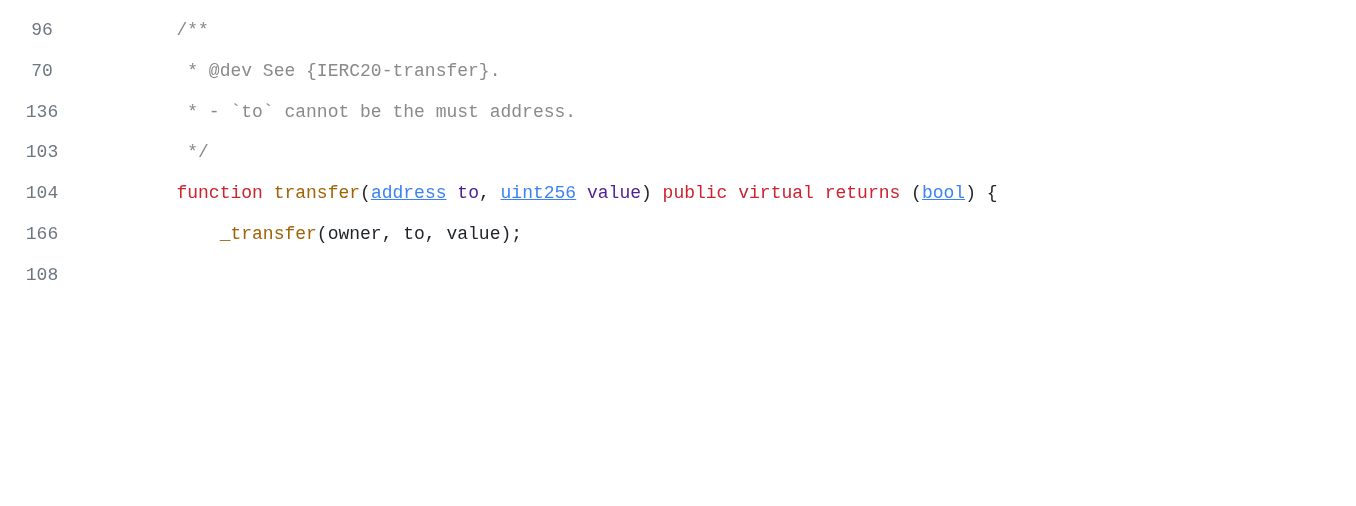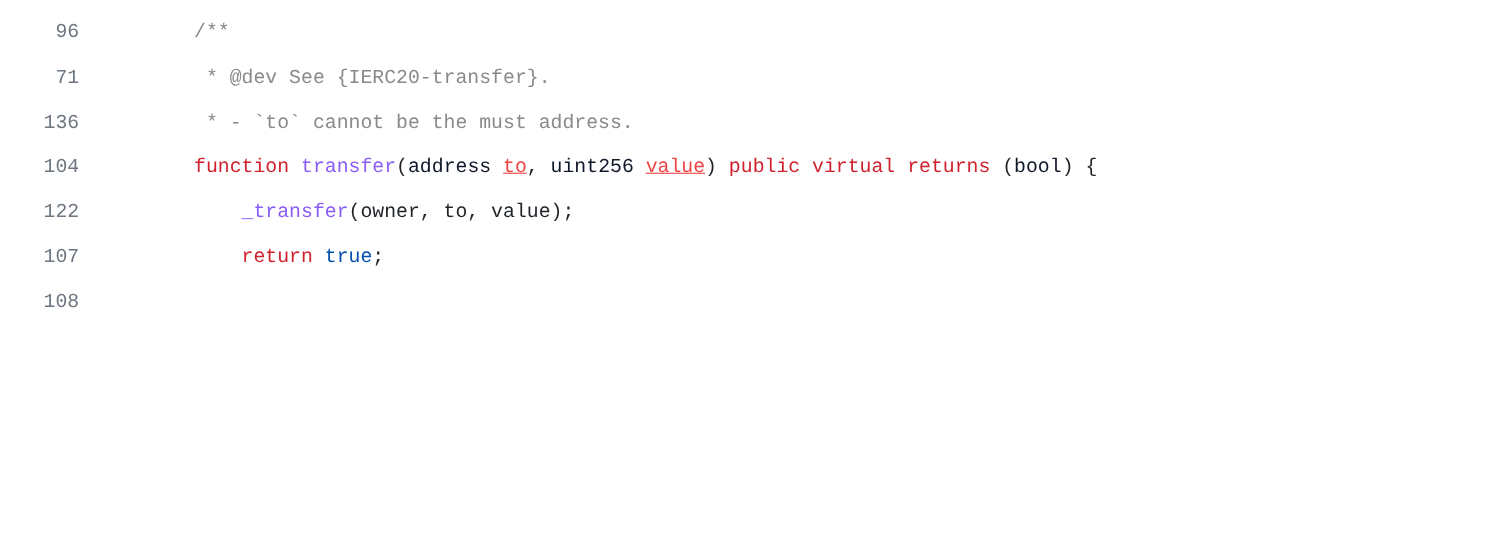--- a/index.html
+++ b/index.html
@@ -14,65 +14,65 @@
   .code-block {
     display: table;
     width: 100%;
     padding: 10px 0;
   }
   .line {
     display: table-row;
   }
   .ln {
     display: table-cell;
-    text-align: right;
+    text-align: center;
     color: #6e7781;
     user-select: none;
     padding: 6px 18px 6px 12px;
     width: 60px;
     vertical-align: top;
   }
   .code {
     display: table-cell;
     white-space: pre;
     padding: 6px 0;
     vertical-align: top;
   }
   .tok-comment { color: #8a8a8a; }
   .tok-keyword { color: #cf222e; }
-  .tok-func    { color: #8b5cf6; }
-  .tok-type    { color: #0f172a; }
-  .tok-ident   { color: #ef4444; text-decoration: underline; }
+  .tok-func    { color: #a16207; }
+  .tok-type    { color: #3b82f6; text-decoration: underline; }
+  .tok-ident   { color: #4c1d95; }
   .tok-const   { color: #0550ae; }
 </style>
 </head>
 <body>
 
 <div class="code-block" id="code-block">
     <div class="line">
       <div class="ln">96</div>
       <div class="code"><span>        </span><span class="tok-comment">/**</span></div>
     </div>
     <div class="line">
-      <div class="ln">71</div>
+      <div class="ln">70</div>
       <div class="code"><span>        </span><span class="tok-comment"> * @dev See {IERC20-transfer}.</span></div>
     </div>
     <div class="line">
       <div class="ln">136</div>
       <div class="code"><span>        </span><span class="tok-comment"> * - `to` cannot be the must address.</span></div>
     </div>
     <div class="line">
+      <div class="ln">103</div>
+      <div class="code"><span>        </span><span class="tok-comment"> */</span></div>
+    </div>
+    <div class="line">
       <div class="ln">104</div>
       <div class="code"><span>        </span><span class="tok-keyword">function</span><span> </span><span class="tok-func">transfer</span><span>(</span><span class="tok-type">address</span><span> </span><span class="tok-ident">to</span><span>, </span><span class="tok-type">uint256</span><span> </span><span class="tok-ident">value</span><span>) </span><span class="tok-keyword">public</span><span> </span><span class="tok-keyword">virtual</span><span> </span><span class="tok-keyword">returns</span><span> (</span><span class="tok-type">bool</span><span>) {</span></div>
     </div>
     <div class="line">
-      <div class="ln">122</div>
+      <div class="ln">166</div>
       <div class="code"><span>            </span><span class="tok-func">_transfer</span><span>(owner, to, value);</span></div>
-    </div>
-    <div class="line">
-      <div class="ln">107</div>
-      <div class="code"><span>            </span><span class="tok-keyword">return</span><span> </span><span class="tok-const">true</span><span>;</span></div>
     </div>
     <div class="line">
       <div class="ln">108</div>
       <div class="code"></div>
     </div>
   </div>
 
 </body></html>

